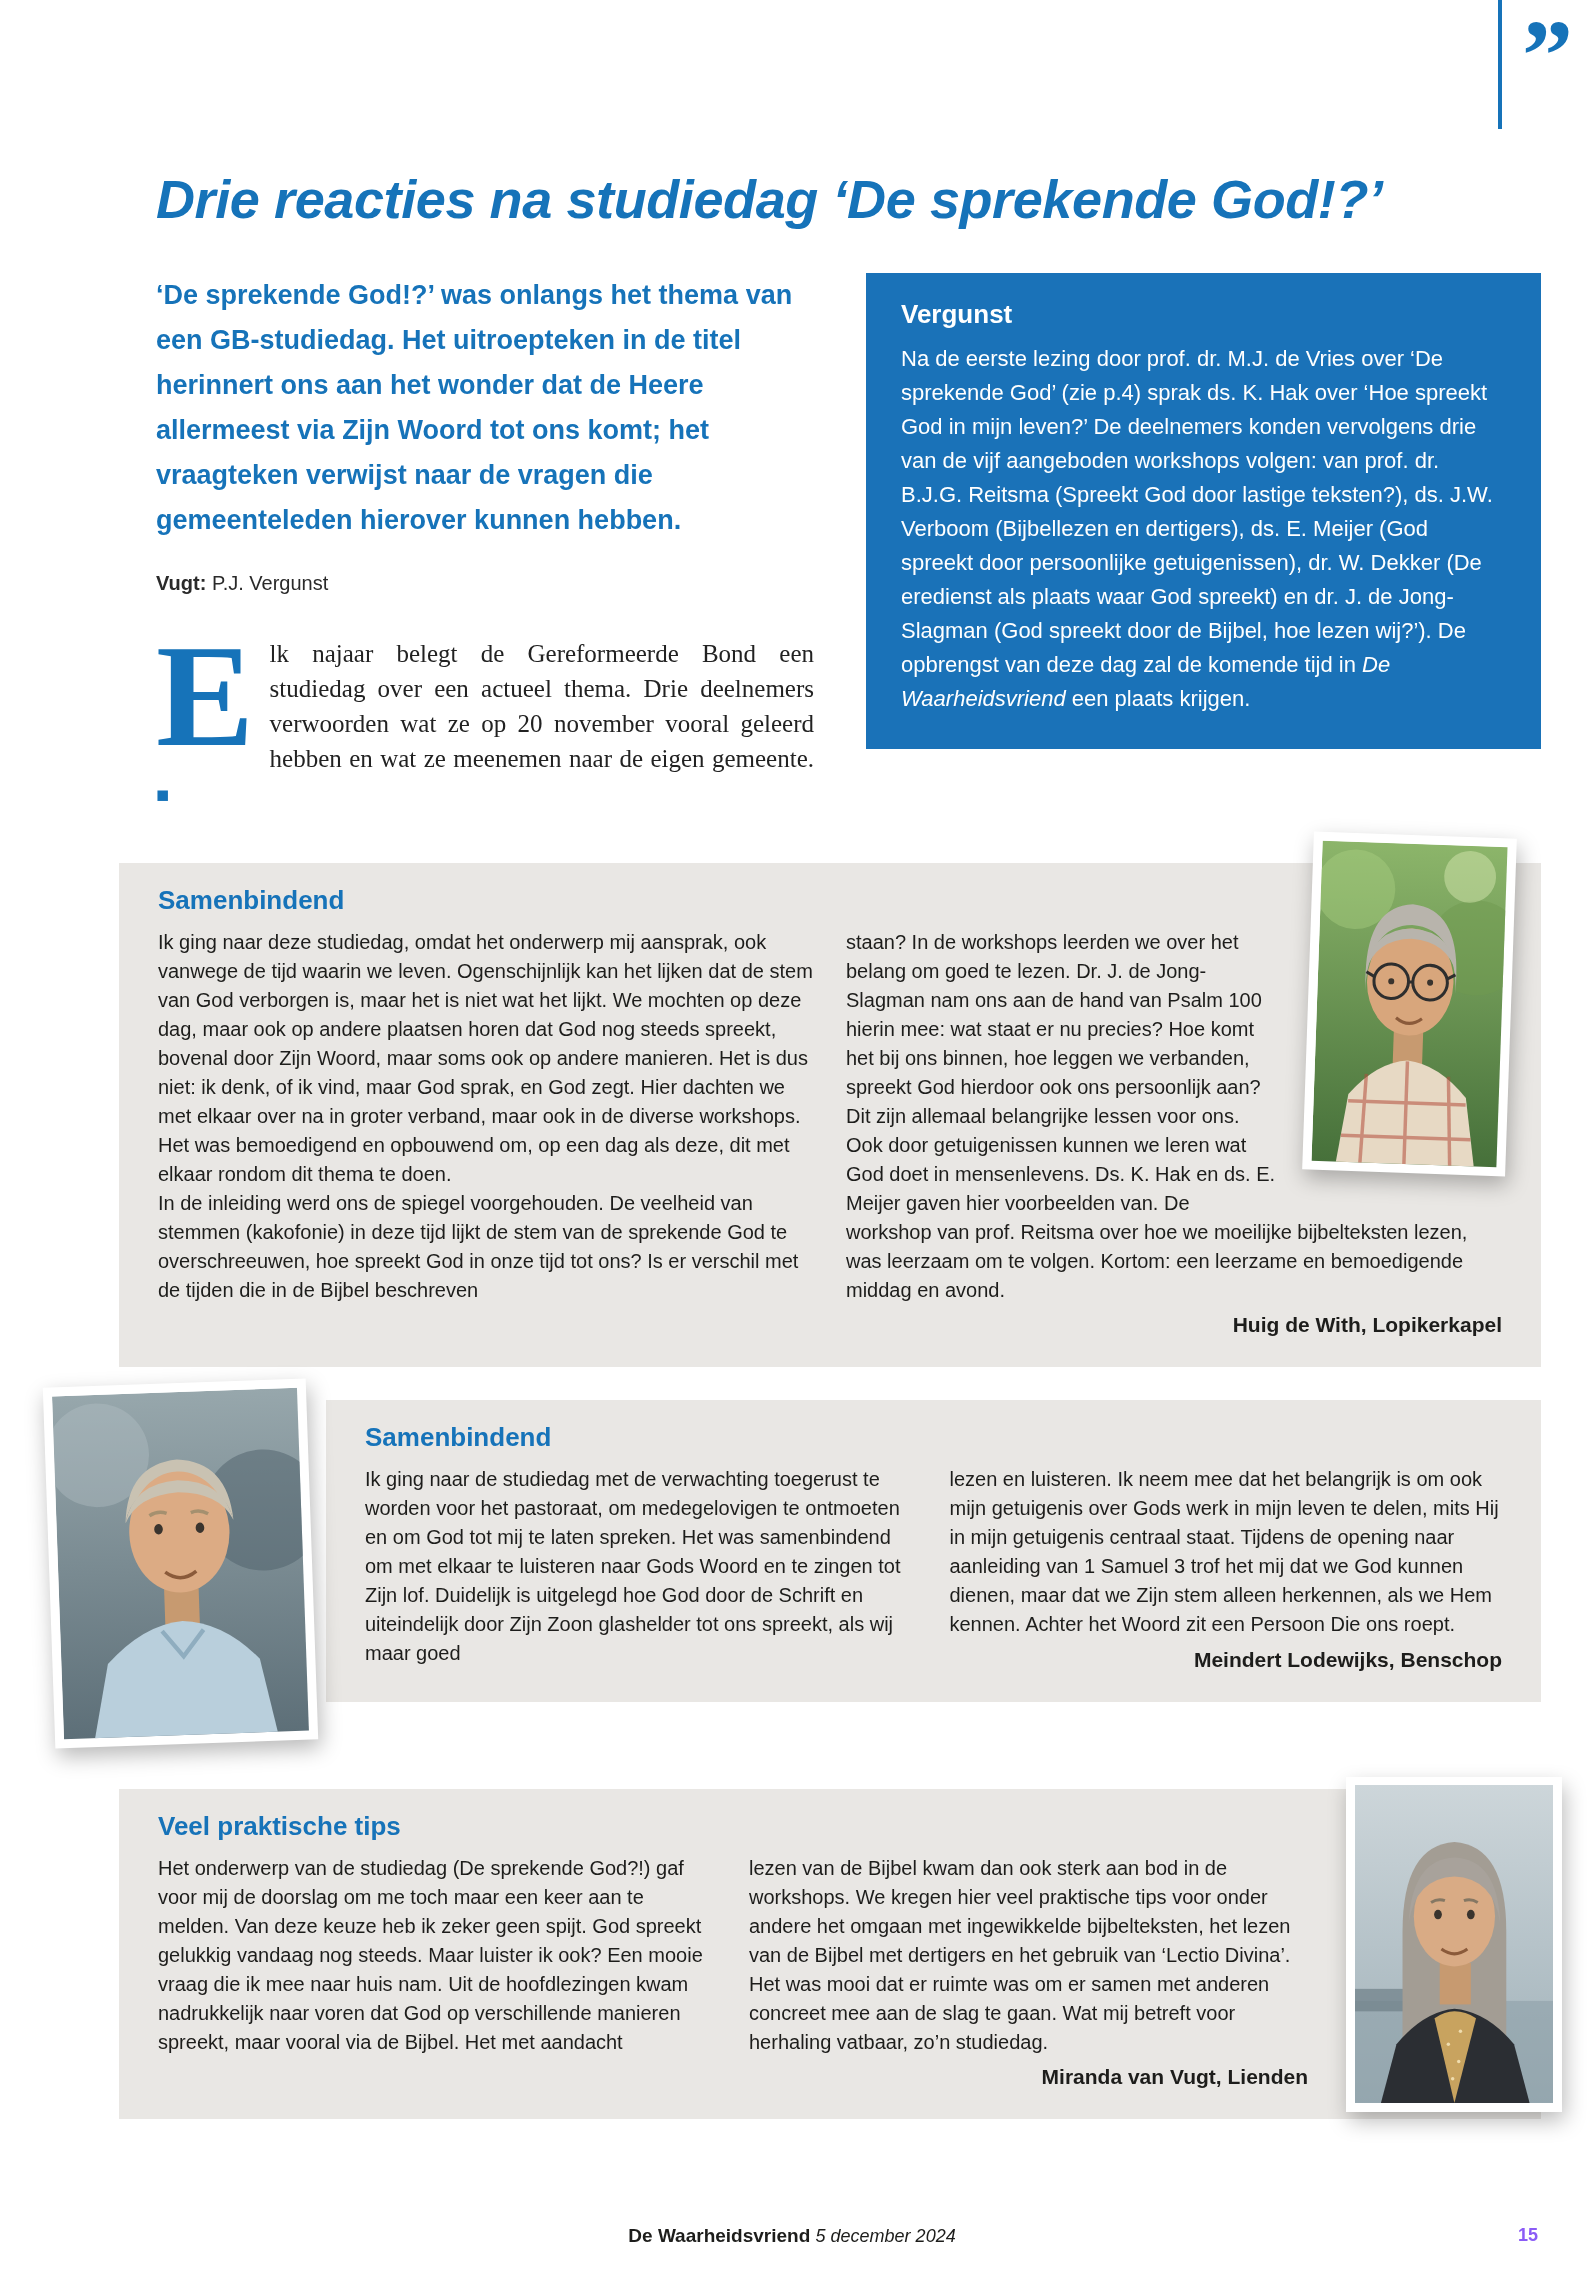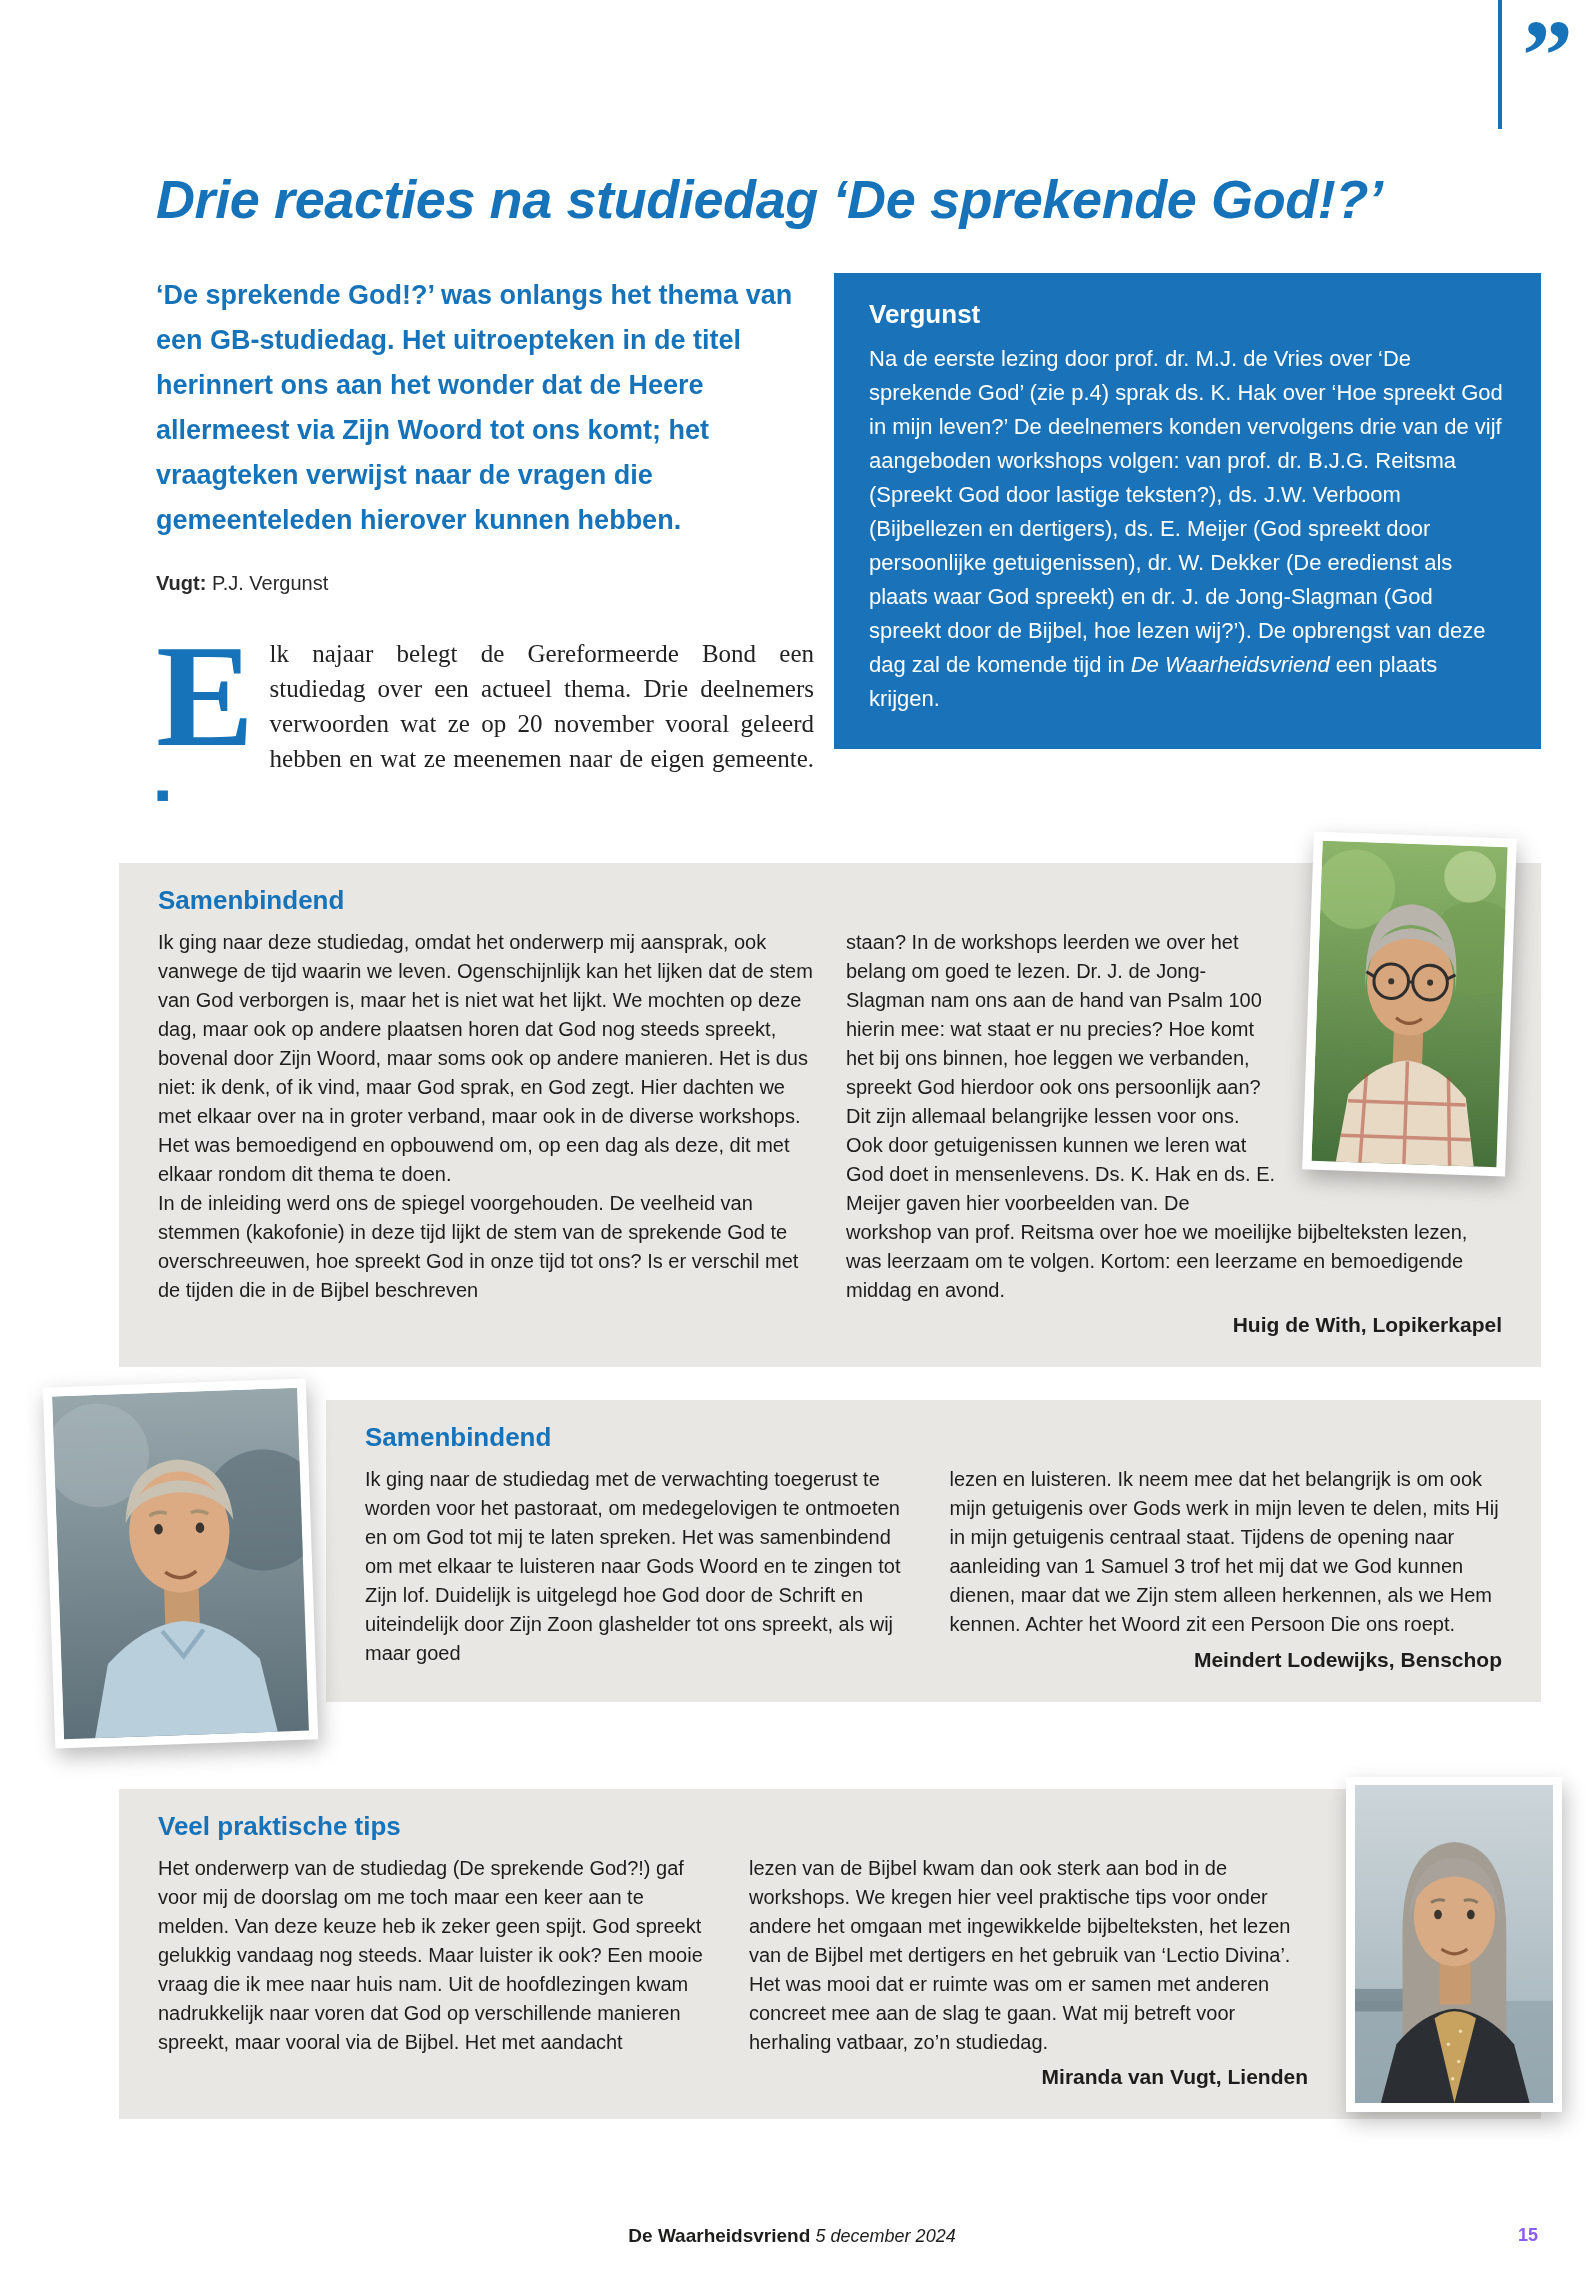--- a/index.html
+++ b/index.html
@@ -23,21 +23,21 @@
     font-weight:bold;color:var(--blue);font-family:"Liberation Serif", serif;
   }
 
   
   .title{
     margin:171px 86px 0 156px;font-size:54px;line-height:1.05;
     font-style:italic;font-weight:bold;color:var(--blue);letter-spacing:-0.4px;
   }
 
   
-  .top-row{display:flex;align-items:flex-end;gap:20px;margin:45px 51px 0 156px;}
+  .top-row{display:flex;align-items:flex-end;gap:52px;margin:45px 51px 0 156px;}
   .intro-col{width:658px;flex:none;}
   .lead{margin:0;font-size:27px;line-height:45px;font-weight:bold;color:var(--blue);}
   .byline{margin-top:29px;font-size:20px;color:#2a2a2a;}
   .byline .label{font-weight:bold;}
   .article-start{
     margin-top:41px;font-family:"Liberation Serif", serif;font-size:25px;
     line-height:35px;text-align:justify;color:#222;
   }
   .dropcap{
     float:left;font-family:"Liberation Serif", serif;font-weight:bold;

